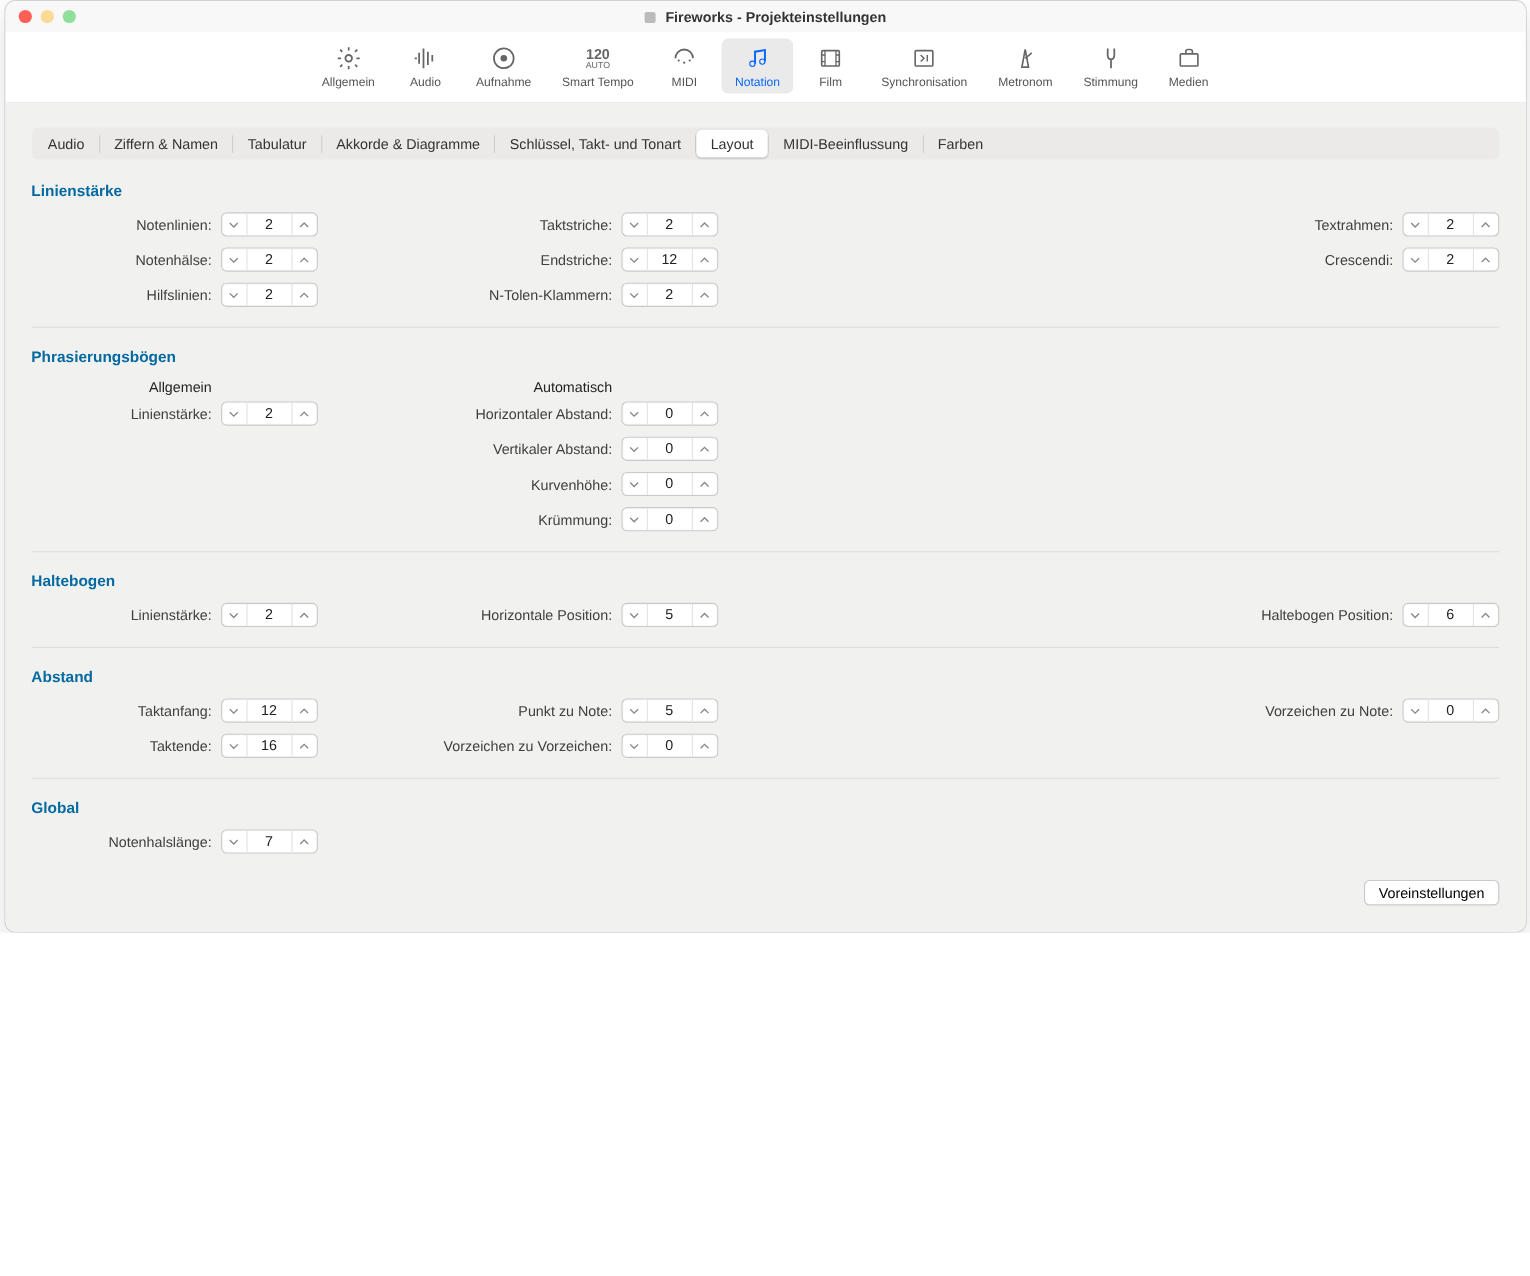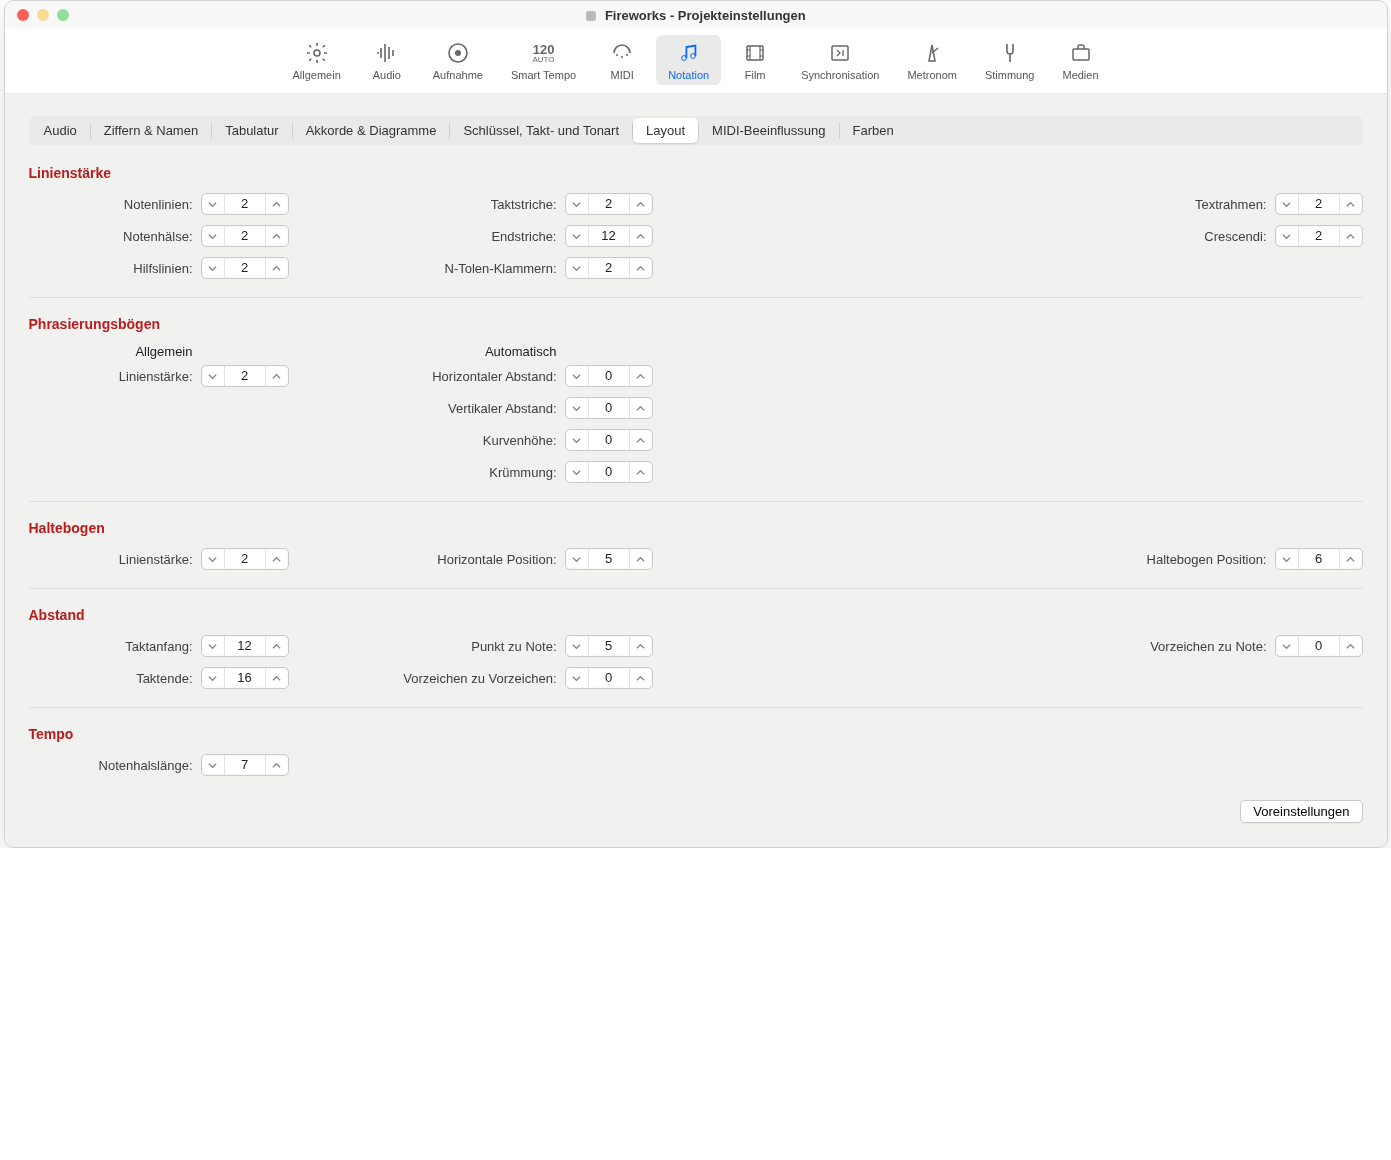--- a/index.html
+++ b/index.html
@@ -60,21 +60,21 @@
   .subtab {
     padding:5px 13px; border-radius:5px; color:#333; cursor:pointer;
   }
   .subtab.active {
     background:#fff; box-shadow:0 1px 2px rgba(0,0,0,0.15);
   }
   .subdiv {
     width:1px; height:16px; background:#cfcfcd;
   }
   
-  .section-title { font-weight:600; font-size:14px; color:#b91c1c; margin:8px 0 12px; }
+  .section-title { font-weight:600; font-size:14px; color:#0369a1; margin:8px 0 12px; }
   .hr { border:none; border-top:1px solid #ddd; margin:18px 0; }
   
   .threecol { display:grid; grid-template-columns: 260px 340px 1fr; column-gap:24px; row-gap:10px; align-items:center; }
   .col { display:flex; align-items:center; justify-content:flex-end; gap:8px; }
   .label { text-align:right; color:#404040; font-size:13px; }
   .subhead { text-align:right; color:#222; font-size:13px; padding-right:96px; }
   .stepper {
     display:flex; align-items:center;
     background:#fff; border:1px solid #c9c9c9; border-radius:5px;
     height:22px; width:88px; box-shadow:inset 0 0 0 1px rgba(0,0,0,0.02);
@@ -602,21 +602,21 @@
               <svg viewBox="0 0 10 10">
                 <path d="M1 7l4-4 4 4" fill="none" stroke="#888" stroke-width="1.4"></path>
               </svg>
             </span>
           </div>
         </div>
       </div>
 
     <hr class="hr">
 
-    <div class="section-title">Tempo</div>
+    <div class="section-title">Global</div>
     <div class="threecol" id="sec-and">
         <div class="col">
           <span class="label">Notenhalslänge:</span>
           <div class="stepper">
             <span class="sbtn">
               <svg viewBox="0 0 10 10">
                 <path d="M1 3l4 4 4-4" fill="none" stroke="#888" stroke-width="1.4"></path>
               </svg>
             </span>
             <span class="sval">7</span>

